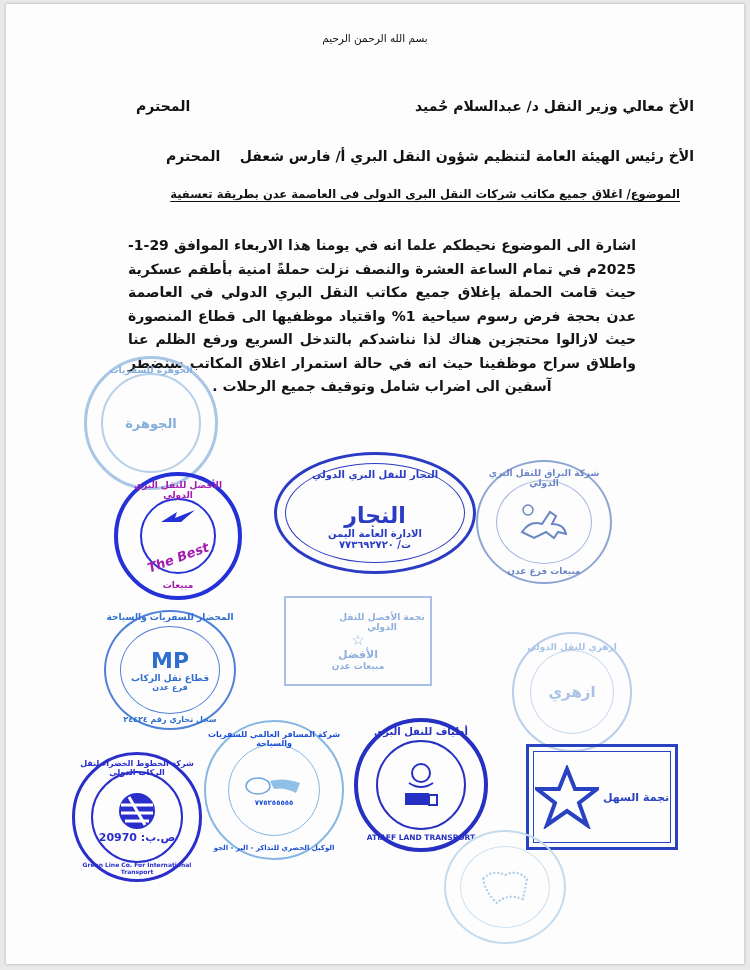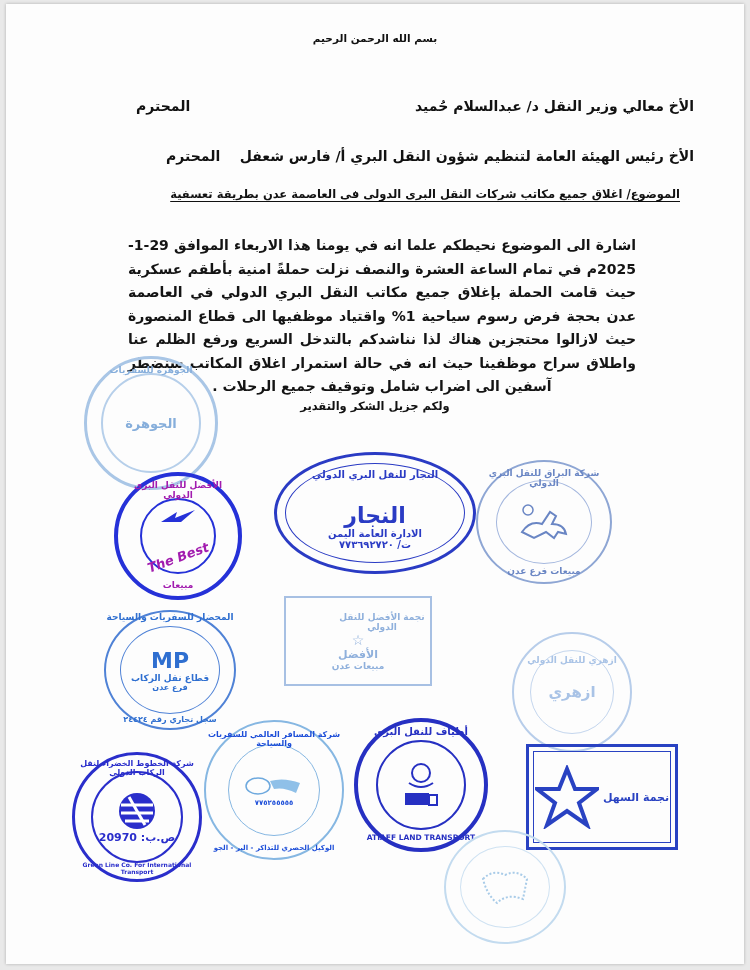--- a/index.html
+++ b/index.html
@@ -1,19 +1,19 @@
 <!DOCTYPE html>
 <html><head>
 <meta charset="utf-8">
 <style>
   html, body { margin:0; padding:0; }
   body { width:750px; height:970px; background:#e9e9e9; position:relative; overflow:hidden; font-family:"DejaVu Sans", sans-serif; }
   .page { position:absolute; left:6px; top:4px; width:738px; height:960px; background:#fdfdfd; box-shadow:0 0 3px rgba(0,0,0,0.25); }
   .txt { position:absolute; direction:rtl; color:#111; font-family:"DejaVu Sans", sans-serif; white-space:nowrap; }
-  .basmala { top:28px; left:0; width:738px; text-align:center; font-size:10.5px; font-weight:bold; direction:rtl; }
+  .basmala { top:28px; left:0; width:738px; text-align:center; font-size:10.5px; font-weight:normal; direction:rtl; }
   .addr { font-size:14px; font-weight:bold; }
   .addr1 { top:94px; right:50px; }
   .resp1 { top:94px; left:130px; }
   .addr2 { top:144px; right:50px; }
   .resp2 { top:144px; left:160px; }
   .subject { top:183px; right:64px; font-size:11.5px; font-weight:bold; text-decoration:underline; text-underline-offset:3px; }
   .body { position:absolute; top:214px; left:106px; width:540px; direction:rtl; text-align:justify; text-align-last:center; font-size:14px; font-weight:bold; line-height:23.5px; color:#141414; white-space:normal; }
   .body p { margin:16px; }
   .closing { top:395px; left:0; width:738px; text-align:center; font-size:11.5px; font-weight:bold; }
   .stamp { position:absolute; display:flex; align-items:center; justify-content:center; flex-direction:column; text-align:center; direction:rtl; font-weight:bold; font-family:"DejaVu Sans", sans-serif; }
@@ -35,21 +35,20 @@
 
   <div class="txt addr addr2">الأخ رئيس الهيئة العامة لتنظيم شؤون النقل البري أ/ فارس شعفل</div>
   <div class="txt addr resp2">المحترم</div>
 
   <div class="txt subject">الموضوع/ اغلاق جميع مكاتب شركات النقل البرى الدولى  فى العاصمة عدن بطريقة تعسفية</div>
 
   <div class="body">
     <p>اشارة الى الموضوع نحيطكم علما انه في يومنا هذا الاربعاء الموافق 29-1-2025م  في تمام الساعة العشرة والنصف نزلت حملةً امنية بأطقم عسكرية حيث قامت الحملة بإغلاق جميع مكاتب النقل البري الدولي في العاصمة عدن  بحجة فرض رسوم سياحية  1% واقتياد موظفيها الى قطاع المنصورة  حيث لازالوا محتجزين هناك لذا نناشدكم بالتدخل السريع ورفع الظلم عنا واطلاق سراح موظفينا حيث انه في حالة استمرار اغلاق المكاتب سنضطر آسفين الى اضراب شامل وتوقيف جميع الرحلات .</p>
   </div>
 
-  <div class="txt closing">ولكم جزيل الشكر والتقدير</div>
 
   <div class="stamp s-oval" style="left:78px; top:352px; width:128px; height:128px; border:3px solid #a9c6e6; color:#86aedb;">
     <div style="position:absolute; inset:14px; border:2px solid #b6cfea; border-radius:50%;"></div>
     <span class="ring-t" style="position:absolute; top:6px;">الجوهرة للسفريات</span>
     <span class="mid" style="font-size:13px;">الجوهرة</span>
   </div>
 
   <div class="stamp s-oval" style="left:108px; top:468px; width:120px; height:120px; border:4px solid #2531d8; color:#a21caf;gap:22px;">
     <div style="position:absolute; inset:22px; border:2px solid #2531d8; border-radius:50%;"></div>
     <span class="ring-t" style="position:absolute; top:4px;">الأفضل للنقل البري الدولي</span>
@@ -89,21 +88,21 @@
     <div style="position:absolute; inset:14px; border:1.5px solid #4f82d6; border-radius:50%;"></div>
     <span class="ring-t" style="position:absolute; top:0;">المحضار للسفريات والسياحة</span>
     <span style="font-size:22px; font-family:'DejaVu Sans', sans-serif; direction:ltr;">MP</span>
     <span style="font-size:9px;">قطاع نقل الركاب</span>
     <span style="font-size:8px;">فرع عدن</span>
     <span class="sub" style="position:absolute; bottom:4px; font-size:8px;">سجل تجاري رقم ٢٤٤٢٤</span>
   </div>
 
   <div class="stamp s-oval" style="left:506px; top:628px; width:116px; height:116px; border:2px solid #b7cdea; color:#a9c3e6;">
     <div style="position:absolute; inset:16px; border:1.5px solid #c4d6ee; border-radius:50%;"></div>
-    <span class="ring-t" style="position:absolute; top:8px;margin-top:13px;">ازهري للنقل الدولي</span>
+    <span class="ring-t" style="position:absolute; top:8px;">ازهري للنقل الدولي</span>
     <span style="font-size:15px;">ازهري</span>
   </div>
 
   <div class="stamp s-oval" style="left:198px; top:716px; width:136px; height:136px; border:2.5px solid #86b7e2; color:#1d4ed8;">
     <div style="position:absolute; inset:22px; border:1.5px solid #86b7e2; border-radius:50%;"></div>
     <span class="ring-t" style="position:absolute; top:8px; font-size:8px;">شركة المسافر العالمي للسفريات والسياحة</span>
     <svg width="60" height="26" viewBox="0 0 60 26">
       <ellipse cx="14" cy="13" rx="12" ry="8" fill="none" stroke="#6ea9de" stroke-width="1.5"></ellipse>
       <path d="M26 8 Q40 4 56 10 L52 20 Q40 14 30 16 Z" fill="#8fc0e8"></path>
     </svg>

